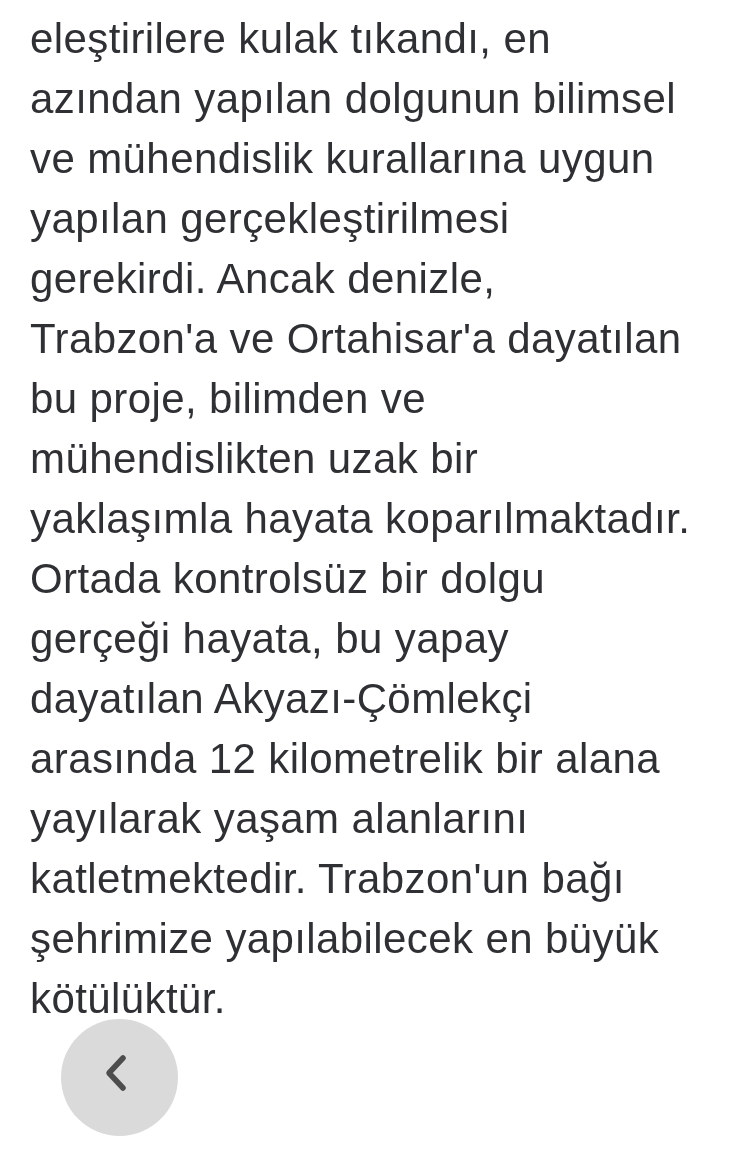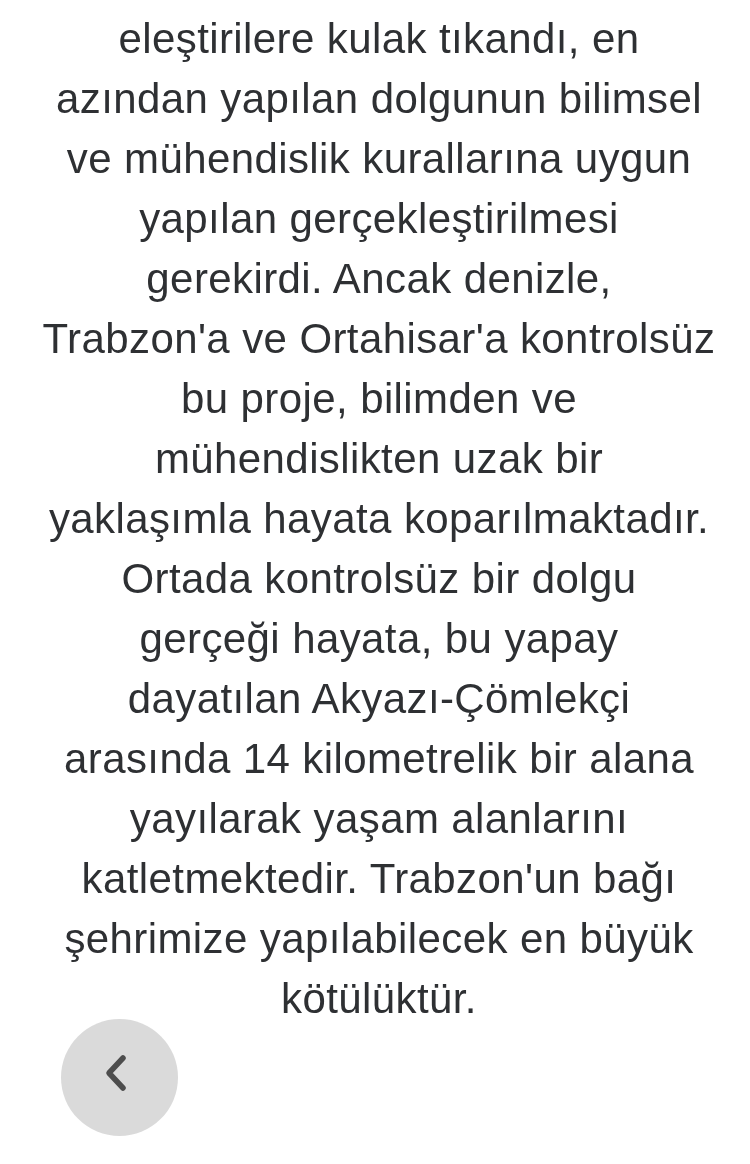--- a/index.html
+++ b/index.html
@@ -24,21 +24,20 @@
   }
   .article-text {
     position: absolute;
     top: 9px;
     left: 30px;
     right: 22px;
     color: var(--text);
     font-size: 42px;
     font-weight: 400;
     letter-spacing: 0.4px;
-    text-align: center;
   }
   .line {
     height: 60px;
     line-height: 60px;
     white-space: nowrap;
   }
   .back-btn {
     position: absolute;
     left: 61px;
     top: 1019px;
@@ -62,28 +61,28 @@
 <body>
 
 <div class="page">
 
   <div class="article-text">
     <div class="line">eleştirilere kulak tıkandı, en</div>
     <div class="line">azından yapılan dolgunun bilimsel</div>
     <div class="line">ve mühendislik kurallarına uygun</div>
     <div class="line">yapılan gerçekleştirilmesi</div>
     <div class="line">gerekirdi. Ancak denizle,</div>
-    <div class="line">Trabzon'a ve Ortahisar'a kontrolsüz</div>
+    <div class="line">Trabzon'a ve Ortahisar'a dayatılan</div>
     <div class="line">bu proje, bilimden ve</div>
     <div class="line">mühendislikten uzak bir</div>
     <div class="line">yaklaşımla hayata koparılmaktadır.</div>
     <div class="line">Ortada kontrolsüz bir dolgu</div>
     <div class="line">gerçeği hayata, bu yapay</div>
     <div class="line">dayatılan Akyazı-Çömlekçi</div>
-    <div class="line">arasında 14 kilometrelik bir alana</div>
+    <div class="line">arasında 12 kilometrelik bir alana</div>
     <div class="line">yayılarak yaşam alanlarını</div>
     <div class="line">katletmektedir. Trabzon'un bağı</div>
     <div class="line">şehrimize yapılabilecek en büyük</div>
     <div class="line">kötülüktür.</div>
   </div>
 
   <button class="back-btn" aria-label="Back">
     <span>
       <svg width="26" height="40" viewBox="0 0 26 40" fill="none" xmlns="http://www.w3.org/2000/svg">
         <polyline points="20,5 6,20 20,35" stroke="#4d4d4d" stroke-width="5.5" stroke-linecap="round" stroke-linejoin="round" fill="none"></polyline>

